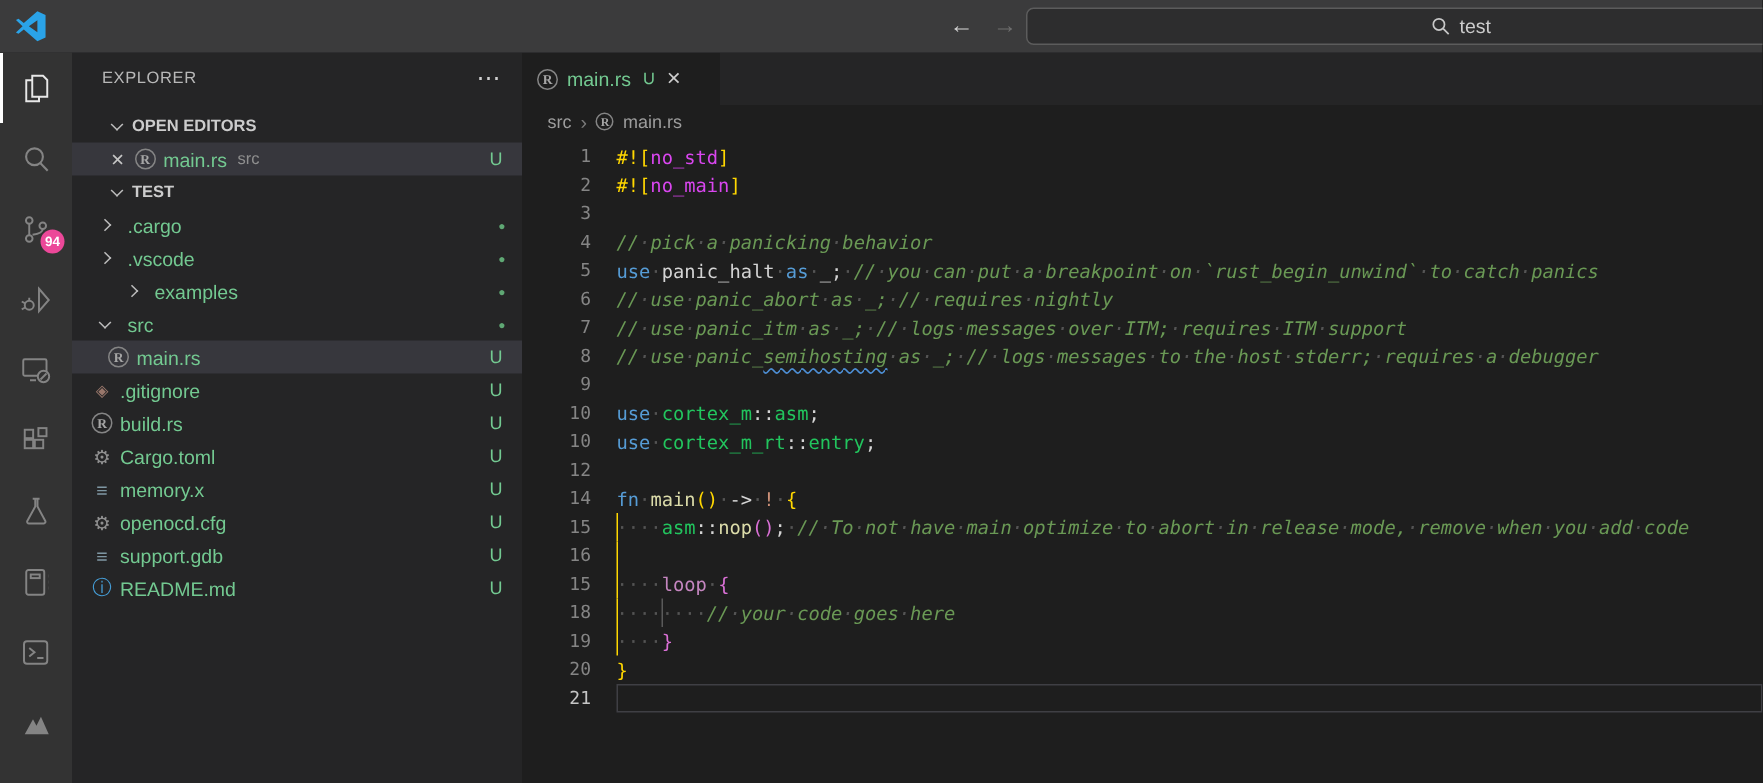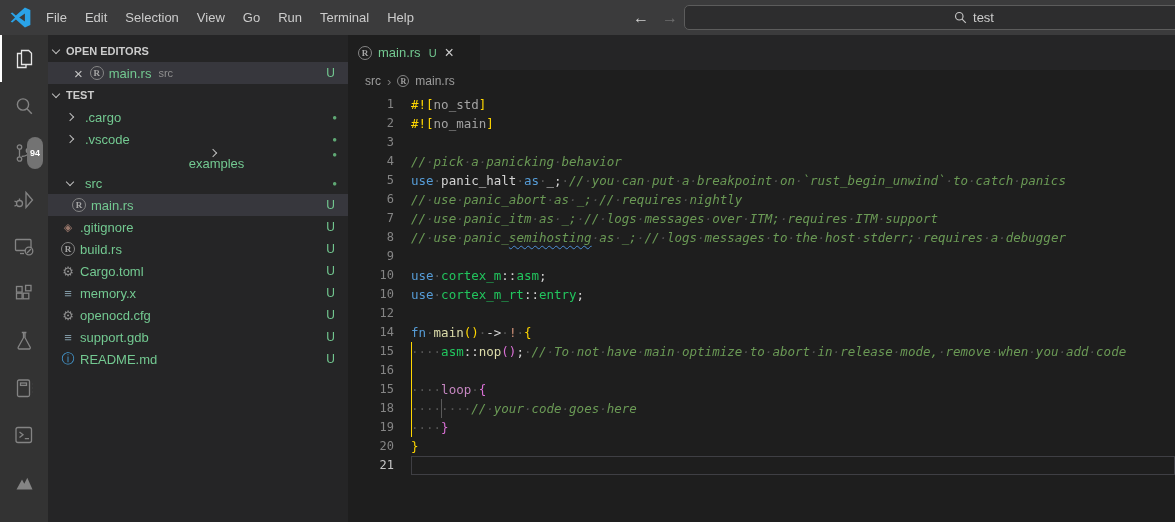--- a/index.html
+++ b/index.html
@@ -11,26 +11,26 @@
   .menu-item{color:#cccccc;font-size:13px;padding:0 9px;border-radius:4px}
   .nav-arrows{position:absolute;left:633px;top:0;height:35px;display:flex;align-items:center;gap:13px;font-size:16px}
   .arrow-back{color:#d0d0d0}.arrow-fwd{color:#6e6e6e}
   .searchbox{position:absolute;left:684px;top:5px;width:580px;height:25px;background:#2d2d2e;border:1px solid#5c5c5c;border-radius:5px;display:flex;align-items:center;justify-content:center;gap:6px;color:#cccccc;font-size:13px}
   
   .main{display:flex;height:487px}
   
   .activitybar{width:48px;background:#333333;display:flex;flex-direction:column;flex:none}
   .ab-item{height:47px;display:flex;align-items:center;justify-content:center;color:#848484;position:relative}
   .ab-item.active{color:#e7e7e7;box-shadow:inset 2px 0 0 #ffffff}
-  .ab-badge{position:absolute;right:5px;bottom:7px;background:#737373;color:#fff;font-size:9px;font-weight:bold;min-width:16px;height:32px;border-radius:8px;display:flex;align-items:center;justify-content:center}
+  .ab-badge{position:absolute;right:5px;bottom:7px;background:#ec4899;color:#fff;font-size:9px;font-weight:bold;min-width:16px;height:16px;border-radius:8px;display:flex;align-items:center;justify-content:center}
   
   .sidebar{width:300px;background:#252526;color:#cccccc;font-size:13px;flex:none}
   .sb-title{height:33px;display:flex;align-items:center;padding:0 14px 0 20px;font-size:11px;color:#b8b8b8;letter-spacing:.4px}
   .sb-actions{margin-left:auto;font-size:16px;color:#d0d0d0}
-  .sb-section{height:22px;display:flex;align-items:center;font-size:11px;font-weight:bold;color:#cccccc;padding-left:0}
+  .sb-section{height:22px;display:flex;align-items:center;font-size:11px;font-weight:bold;color:#cccccc;padding-left:22px}
   .sb-section.first{margin-top:5px}
   .chev{width:6px;height:6px;border-right:1.3px solid #bdbdbd;border-bottom:1.3px solid #bdbdbd;display:inline-block;flex:none}
   .chev.down{transform:rotate(45deg);margin:-2px 7px 0 5px}
   .chev.right{transform:rotate(-45deg);margin:0 7px 0 5px}
   .sb-row{height:22px;display:flex;align-items:center;position:relative;color:#cccccc;white-space:nowrap}
   .sb-row.selected{background:#37373d}
   .green{color:#73c991}
   .label{margin-left:5px}
   .detail{color:#8f8f8f;font-size:11px;margin-left:7px}
   .u-badge{position:absolute;right:13px;color:#73c991;font-size:12px}
@@ -63,45 +63,35 @@
   .guide-gray{background:#5a5a5a}
   .ws{color:#545454}
   
   .tk-kw{color:#569cd6}
   .tk-ctl{color:#c586c0}
   .tk-fn{color:#dcdcaa}
   .tk-typ{color:#22c55e}
   .tk-cmt,.tk-sq{color:#6a9955;font-style:italic}
   .tk-sq{text-decoration:underline wavy #4d8fd6 1px;text-underline-offset:3px}
   .tk-pln,.tk-pun,.tk-op{color:#d4d4d4}
-  .tk-attr{color:#a3a3a3}
+  .tk-attr{color:#d946ef}
   .tk-attrp{color:#ffd700}
   .tk-b1{color:#ffd700}
   .tk-b2{color:#da70d6}
   .tk-nev{color:#ce9178}
 </style>
 </head>
 <body>
 
 <div class="titlebar">
   <span class="logo">
     <svg width="21" height="21" viewBox="0 0 100 100">
         <path fill="#2aa3e8" fill-rule="evenodd" d="M71 2L28 40 11 26 3 30l21 20L3 70l8 4 17-14 43 38 26-12V14zM71 31v38L44 50z"></path>
       </svg>
   </span>
-  <div class="menubar">
-      <div class="menu-item">File</div>
-      <div class="menu-item">Edit</div>
-      <div class="menu-item">Selection</div>
-      <div class="menu-item">View</div>
-      <div class="menu-item">Go</div>
-      <div class="menu-item">Run</div>
-      <div class="menu-item">Terminal</div>
-      <div class="menu-item">Help</div>
-    </div>
   <div class="nav-arrows">
     <span class="arrow-back">←</span>
     <span class="arrow-fwd">→</span>
   </div>
   <div class="searchbox">
     <span style="display:flex">
       <svg width="13" height="13" viewBox="0 0 16 16" fill="none" stroke="#c8c8c8" stroke-width="1.4">
           <circle cx="6.5" cy="6.5" r="4.6"></circle>
           <path d="M10 10l4.5 4.5"></path>
         </svg>
@@ -195,20 +185,24 @@
       <div class="ab-item">
         <span class="ab-icon" style="display: flex;">
           <svg width="24" height="24" viewBox="0 0 24 24">
             <path fill="currentColor" d="M4.5 19.5L10 9.5l2.3 4.3 3-6 5.2 11.7z"></path>
           </svg>
         </span>
       </div>
     </div>
 
   <div class="sidebar">
+    <div class="sb-title">
+      <span>EXPLORER</span>
+      <span class="sb-actions">⋯</span>
+    </div>
     <div class="sb-section first">
       <span class="chev down"></span>
       <span>OPEN EDITORS</span>
     </div>
     <div>
         <div class="sb-row selected" style="padding-left: 26px;">
           <span class="oe-close">×</span>
           <span class="fi fi-rust">R</span>
           <span class="label green">main.rs</span>
           <span class="detail">src</span>
@@ -223,21 +217,21 @@
         <div class="sb-row" style="padding-left: 14px;">
           <span class="chev right"></span>
           <span class="label green">.cargo</span>
           <span class="dot-badge">●</span>
         </div>
         <div class="sb-row" style="padding-left: 14px;">
           <span class="chev right"></span>
           <span class="label green">.vscode</span>
           <span class="dot-badge">●</span>
         </div>
-        <div class="sb-row" style="padding-left: 32px; flex-direction: column;">
+        <div class="sb-row" style="padding-left: 32px;">
           <span class="chev right"></span>
           <span class="label green">examples</span>
           <span class="dot-badge">●</span>
         </div>
         <div class="sb-row" style="padding-left: 14px;">
           <span class="chev down"></span>
           <span class="label green">src</span>
           <span class="dot-badge">●</span>
         </div>
         <div class="sb-row selected" style="padding-left: 24px;">

